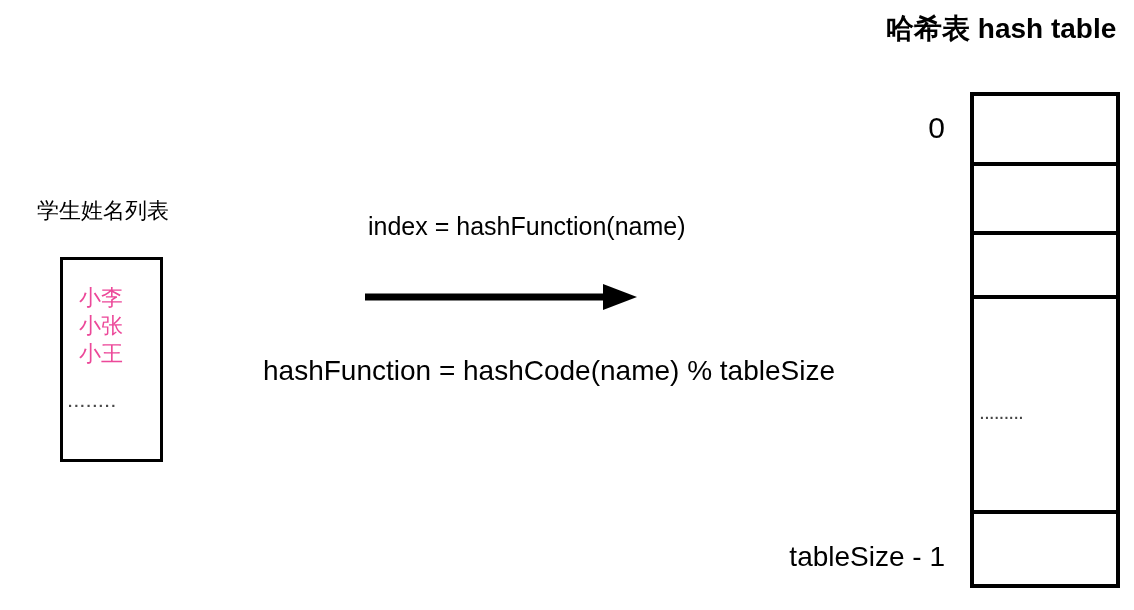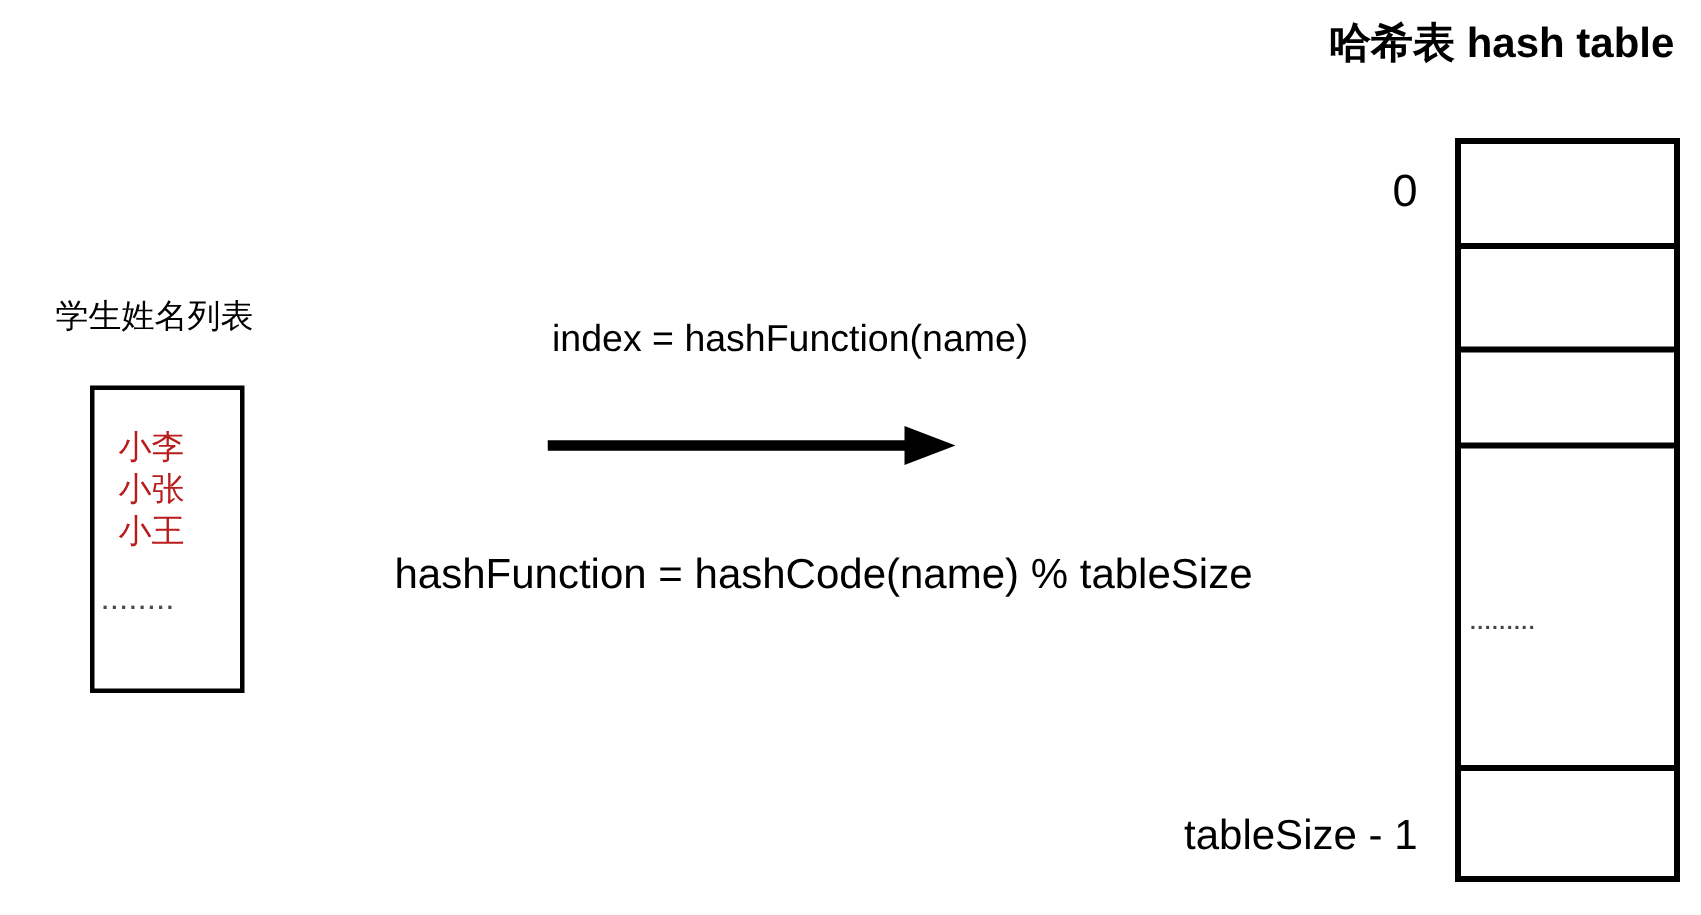--- a/index.html
+++ b/index.html
@@ -42,21 +42,21 @@
     background: #ffffff;
   }
   .student-names {
     position: absolute;
     top: 24px;
     left: 16px;
   }
   .student-name {
     font-size: 22px;
     line-height: 28px;
-    color: #b91c1c;
+    color: #ec4899;
     white-space: nowrap;
   }
   .box-dots {
     position: absolute;
     top: 133px;
     left: 5px;
     font-size: 15px;
     font-weight: bold;
     letter-spacing: 2px;
     color: #4a4a4a;
@@ -76,21 +76,21 @@
     left: 368px;
     font-size: 25px;
     line-height: 30px;
     white-space: nowrap;
   }
   .arrow {
     top: 283px;
     left: 365px;
   }
   .fn-formula {
-    top: 368px;
+    top: 356px;
     left: 263px;
     font-size: 28px;
     line-height: 30px;
     white-space: nowrap;
   }
 
   .index-zero {
     top: 113px;
     left: 885px;
     width: 60px;

